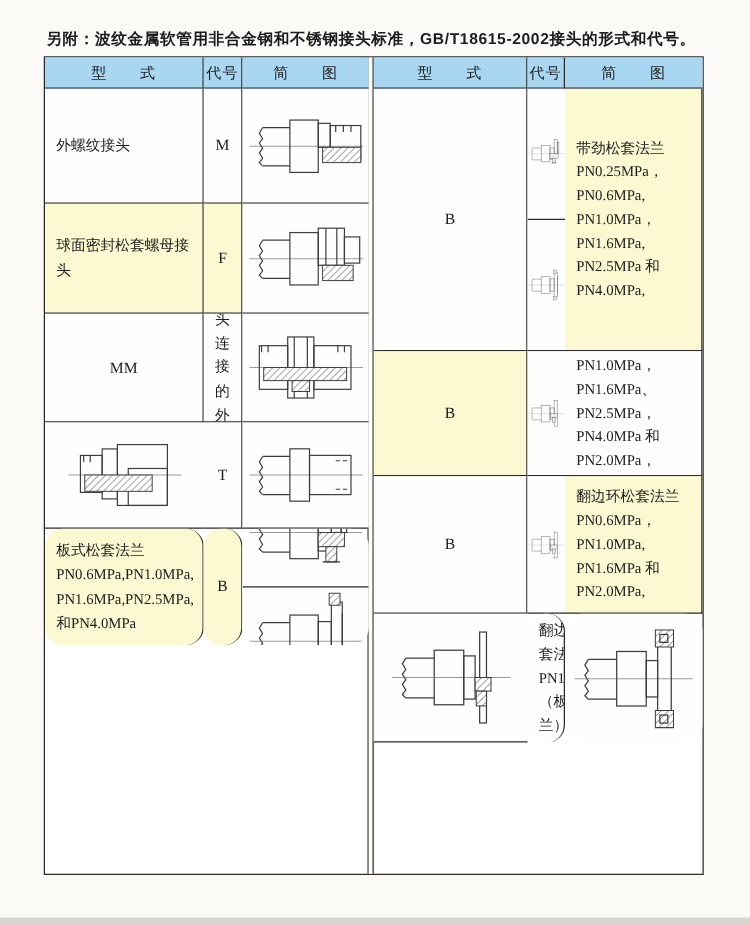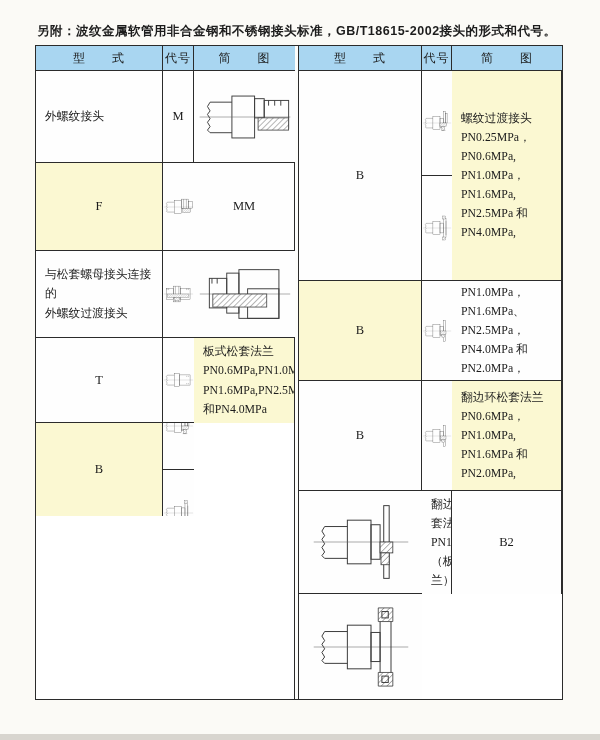--- a/index.html
+++ b/index.html
@@ -40,21 +40,21 @@
   }
   .cell{
     box-sizing:border-box;
     border-right:1px solid var(--border);
     border-bottom:1px solid var(--border);
     display:flex;align-items:center;justify-content:center;
     background:#fefefe;
     overflow:hidden;
   }
   .cell.last-col{border-right:none;}
-  .cell.last-row{border-bottom:none;}
+  .cell.last-row{border-bottom:none;border-radius:14px;}
   .cell.hdr{
     background:var(--header-bg);
     font-size:12px;letter-spacing:1px;
   }
   .cell.hl{background:var(--hl-bg);}
   .cell.type{
     justify-content:flex-start;
     padding:4px 4px 4px 9px;
     font-size:11.8px;line-height:1.62;
     white-space:pre-line;
@@ -112,20 +112,21 @@
             <rect class="ln" x="66" y="25" width="11" height="22"></rect>
             <rect class="ln" x="77" y="27" width="28" height="32"></rect>
             <line class="ln" x1="82" y1="27" x2="82" y2="33"></line>
             <line class="ln" x1="89" y1="27" x2="89" y2="33"></line>
             <line class="ln" x1="96" y1="27" x2="96" y2="33"></line>
             <rect class="hx" x="70" y="47" width="35" height="14"></rect>
           </svg>
         </div>
     </div>
 
+    <div class="cell type hl">球面密封松套螺母接头</div>
     <div class="cell code hl">F</div>
     <div class="cell diag last-col">
       <div class="subcell">
           <svg class="fit" width="96" height="84" viewBox="0 0 110 92">
             <polyline class="ln" points="15,29 12,34 15,39 12,43 15,48 12,52 15,57 12,61 15,64"></polyline>
             <line class="ln" x1="15" y1="29" x2="40" y2="29"></line>
             <line class="ln" x1="15" y1="64" x2="40" y2="64"></line>
             <rect class="ln" x="40" y="22" width="26" height="48"></rect>
             <line class="cl" x1="3" y1="46" x2="107" y2="46"></line>
             <rect class="ln" x="66" y="18" width="24" height="34"></rect>
@@ -261,21 +262,21 @@
             <line class="cl" x1="3" y1="46" x2="107" y2="46"></line>
             <rect class="ln" x="66" y="28" width="12" height="36"></rect>
             <rect class="ln" x="78" y="10" width="10" height="72"></rect>
             <rect class="hx" x="76" y="2" width="10" height="11"></rect>
             <rect class="hx" x="76" y="79" width="10" height="11"></rect>
             <line class="ln" x1="88" y1="20" x2="88" y2="72"></line>
           </svg>
         </div>
     </div>
 
-    <div class="cell type hl">螺纹过渡接头
+    <div class="cell type hl">带劲松套法兰
 PN0.25MPa， PN0.6MPa,
 PN1.0MPa， PN1.6MPa,
 PN2.5MPa 和 PN4.0MPa,</div>
     <div class="cell code hl">B</div>
     <div class="cell diag last-col">
       <div class="subcell">
           <svg class="fit" width="100" height="92" viewBox="0 0 110 92">
             <polyline class="ln" points="15,29 12,34 15,39 12,43 15,48 12,52 15,57 12,61 15,64"></polyline>
             <line class="ln" x1="15" y1="29" x2="40" y2="29"></line>
             <line class="ln" x1="15" y1="64" x2="40" y2="64"></line>
@@ -326,21 +327,20 @@
             <rect class="ln" x="66" y="27" width="10" height="38"></rect>
             <rect class="ln" x="80" y="6" width="6" height="80"></rect>
             <rect class="hx" x="76" y="46" width="14" height="12"></rect>
             <rect class="hx" x="77" y="58" width="9" height="13"></rect>
           </svg>
         </div>
     </div>
 
     <div class="cell type last-row">翻边环松套法兰
 PN1.6MPa （板式法兰）</div>
-    <div class="cell code last-row">B2</div>
     <div class="cell diag last-col last-row">
       <div class="subcell">
           <svg class="fit" width="100" height="94" viewBox="0 0 110 92">
             <polyline class="ln" points="15,29 12,34 15,39 12,43 15,48 12,52 15,57 12,61 15,64"></polyline>
             <line class="ln" x1="15" y1="29" x2="40" y2="29"></line>
             <line class="ln" x1="15" y1="64" x2="40" y2="64"></line>
             <rect class="ln" x="40" y="22" width="26" height="48"></rect>
             <line class="cl" x1="3" y1="46" x2="107" y2="46"></line>
             <rect class="ln" x="66" y="30" width="10" height="32"></rect>
             <rect class="ln" x="76" y="16" width="12" height="60"></rect>

